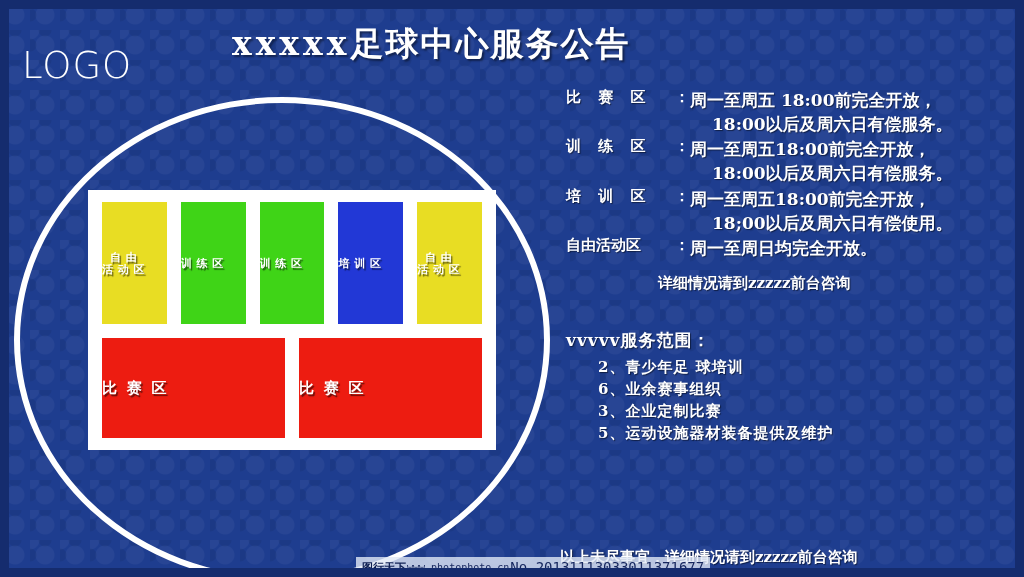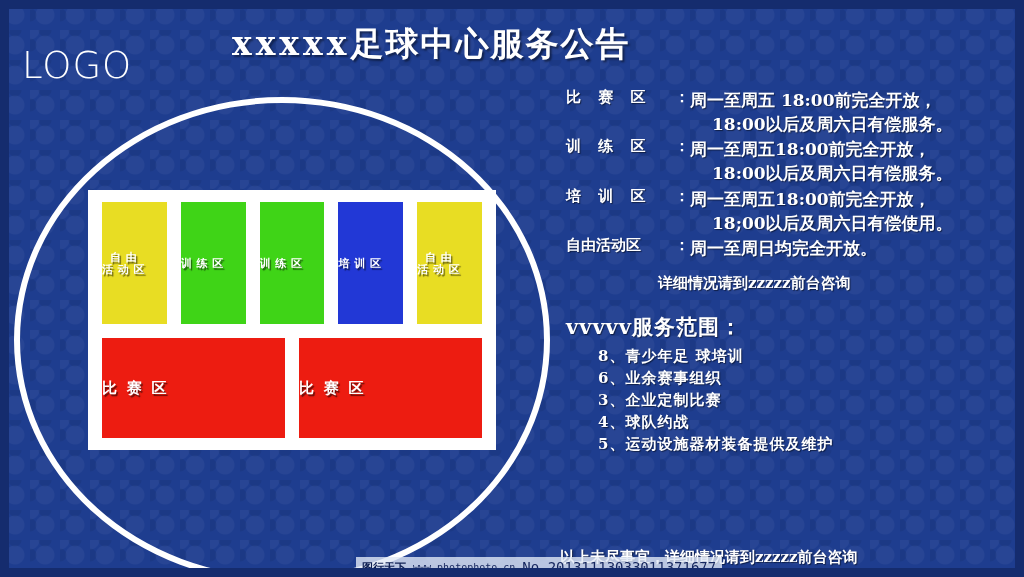--- a/index.html
+++ b/index.html
@@ -107,22 +107,22 @@
     text-shadow:1px 1px 1px rgba(0,0,0,.5);
     line-height:1.42;
   }
   .zval .l2{display:block;padding-left:6px;margin-left:16px;}
   .notice{
     margin-top:14px;margin-left:92px;
     font-size:15px;font-weight:bold;
     text-shadow:1px 1px 1px rgba(0,0,0,.5);
   }
   #scope-title{
-    margin-top:20px;
-    font-size:21px;font-weight:bold;letter-spacing:1px;
+    margin-top:36px;
+    font-size:17px;font-weight:bold;letter-spacing:1px;
     text-shadow:1px 1px 1px rgba(0,0,0,.5);
   }
   #scope-list{
     margin:6px 0 0 0;padding:0;list-style:none;
   }
   #scope-list li{
     font-size:15px;font-weight:bold;
     margin-left:32px;margin-bottom:2px;
     letter-spacing:1px;
     text-shadow:1px 1px 1px rgba(0,0,0,.5);
@@ -134,21 +134,21 @@
     font-family:"DejaVu Serif","Liberation Serif",serif;
     text-shadow:1px 1px 1px rgba(0,0,0,.5);
     white-space:nowrap;
     z-index:25;
     transform:translateX(-170px);
   }
 
   
   #watermark{
     position:absolute;left:356px;top:557px;height:18px;
-    display:flex;align-items:center;gap:7px;
+    display:flex;align-items:center;gap:1px;
     background:rgba(225,232,245,.80);
     padding:1px 6px 1px 6px;
     z-index:30;
     font-family:"DejaVu Sans Mono","Liberation Mono",monospace;
     white-space:nowrap;
   }
   #watermark .wm-cn{
     font-family:"DejaVu Sans","Liberation Sans",sans-serif;
     font-size:11px;color:#0e1f52;font-weight:bold;
   }
@@ -246,24 +246,23 @@
       <div class="colon">：</div>
       <div class="zval">
         <span>周一至周日均完全开放。</span>
       </div>
     </div>
 
     <div class="notice">详细情况请到zzzzz前台咨询</div>
 
     <div id="scope-title">vvvvv服务范围：</div>
     <ul id="scope-list">
-      <li>8、青少年足 球培训</li>
+      <li>2、青少年足 球培训</li>
       <li>6、业余赛事组织</li>
       <li>3、企业定制比赛</li>
-      <li>4、球队约战</li>
       <li>5、运动设施器材装备提供及维护</li>
     </ul>
   </div>
 
   <div id="footnote">以上未尽事宜，详细情况请到zzzzz前台咨询</div>
 
   <div id="watermark">
     <span class="wm-cn">图行天下</span>
     <span class="wm-url">www.photophoto.cn</span>
     <span class="wm-no">No.20131113033011371677</span>

